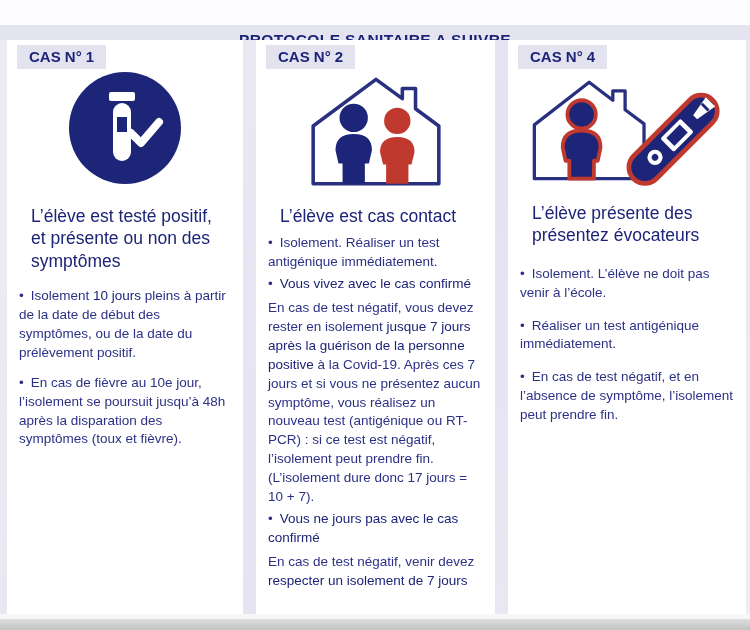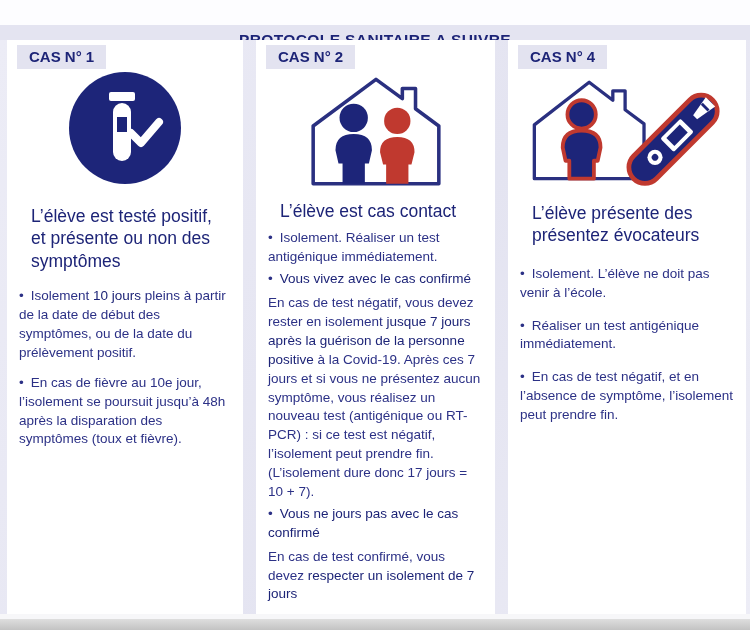--- a/index.html
+++ b/index.html
@@ -91,21 +91,21 @@
           <circle cx="96" cy="50" r="13" fill="#c0392f"></circle>
           <path d="M79 81 Q79 66 96 66 Q113 66 113 81 L110 93 H107 V112 H85 V93 H82 Z" fill="#c0392f"></path>
         </svg>
       </div>
       <h2 class="card-title">L’élève est cas contact</h2>
       <div class="blocks">
           <p class="bullet"><span>Isolement. Réaliser un test antigénique immédiatement.</span></p>
           <p class="bullet"><b>Vous vivez avec le cas confirmé</b></p>
           <p class="para"><span>En cas de test négatif, vous devez rester en isolement </span><b>jusque 7 jours après la guérison de la personne positive</b><span> à la Covid-19. Après ces 7 jours et si vous ne présentez aucun symptôme, vous réalisez un nouveau test (antigénique ou RT-PCR) : si ce test est négatif, l’isolement peut prendre fin. (L’isolement dure donc 17 jours = 10 + 7).</span></p>
           <p class="bullet"><b>Vous ne jours pas avec le cas confirmé</b></p>
-          <p class="para"><span>En cas de test confirmé, vous devez </span><b>respecter un isolement de 7 jours</b></p>
+          <p class="para"><span>En cas de test négatif, venir devez </span><b>respecter un isolement de 7 jours</b></p>
         </div>
     </section>
 
     <section class="card card-3">
       <div class="case-label">
         <span>CAS N° 4</span>
       </div>
       <div class="icon-area icon-area-3">
         <svg width="208" height="121" viewBox="0 0 220 124" aria-hidden="true">
           <path d="M12 56 L70 11 L95 30 V20 H108 V40 L128 55 V113 H12 Z" fill="none" stroke="#2a3080" stroke-width="3.5" stroke-linejoin="round"></path>

